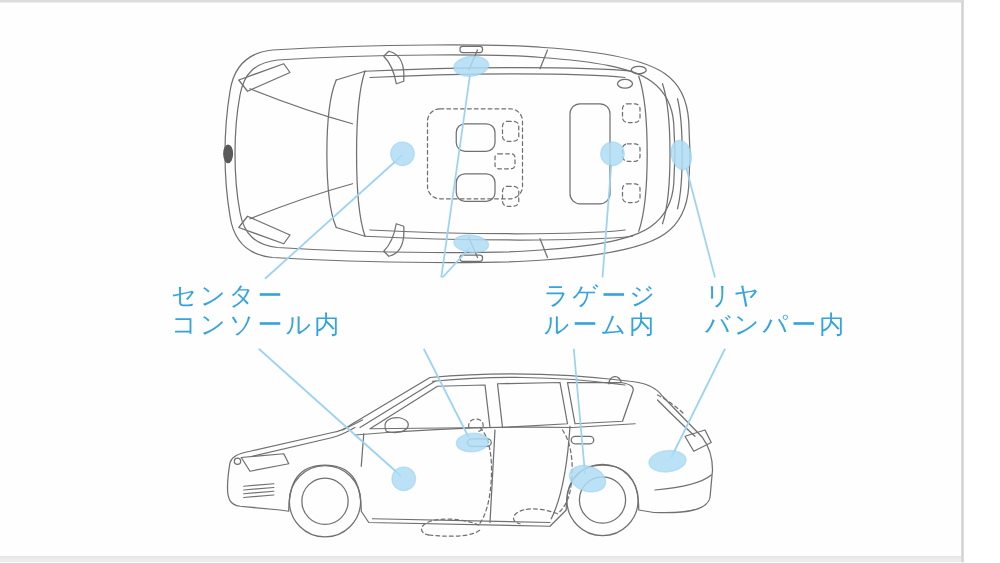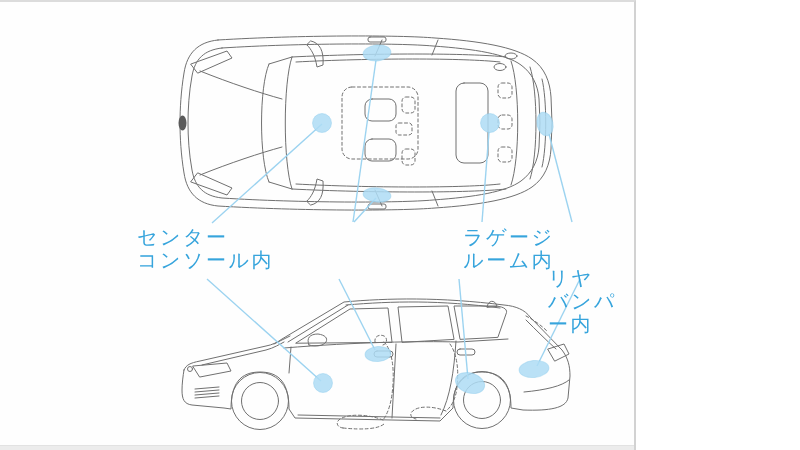--- a/index.html
+++ b/index.html
@@ -1,29 +1,29 @@
 <!DOCTYPE html>
 <html><head>
 <meta charset="utf-8">
 <style>
   html,body{margin:0;padding:0;background:#fff;}
   #frame{
-    position:relative;width:636px;height:450px;box-sizing:border-box;
+    position:relative;width:771px;height:450px;box-sizing:border-box;
     background:#fefefe;overflow:hidden;
     border-top:2px solid #dcdcdc;border-right:2px solid #d2d2d2;
     font-family:"Liberation Sans","DejaVu Sans",sans-serif;
   }
   .callout{
     position:absolute;color:#36a4dc;font-size:20px;line-height:23px;
     letter-spacing:2.5px;white-space:pre-line;font-weight:400;
   }
   #label-center-console{left:137px;top:224px;}
   #label-outer-handle{left:312px;top:224px;}
-  #label-luggage-room{left:463px;top:224px;text-align:center;}
-  #label-rear-bumper{left:548px;top:224px;margin-top:41px;}
+  #label-luggage-room{left:435px;top:224px;}
+  #label-rear-bumper{left:564px;top:224px;}
   svg{position:absolute;overflow:visible;}
   #topview{left:170px;top:25px;}
   #sideview{left:178px;top:290px;}
   #overlay{left:0;top:0;pointer-events:none;}
   .car{stroke:#707070;fill:none;stroke-width:1;stroke-linecap:round;stroke-linejoin:round;}
   .dash{stroke-dasharray:3 2.5;}
   .ink{fill:#5a5a5a;stroke:none;}
   .lead{stroke:#9cd3f0;stroke-width:1.4;fill:none;}
   .mark{fill:#aedcf4;fill-opacity:.85;stroke:#85c8ec;stroke-opacity:.4;}
   #bottom-bar{

